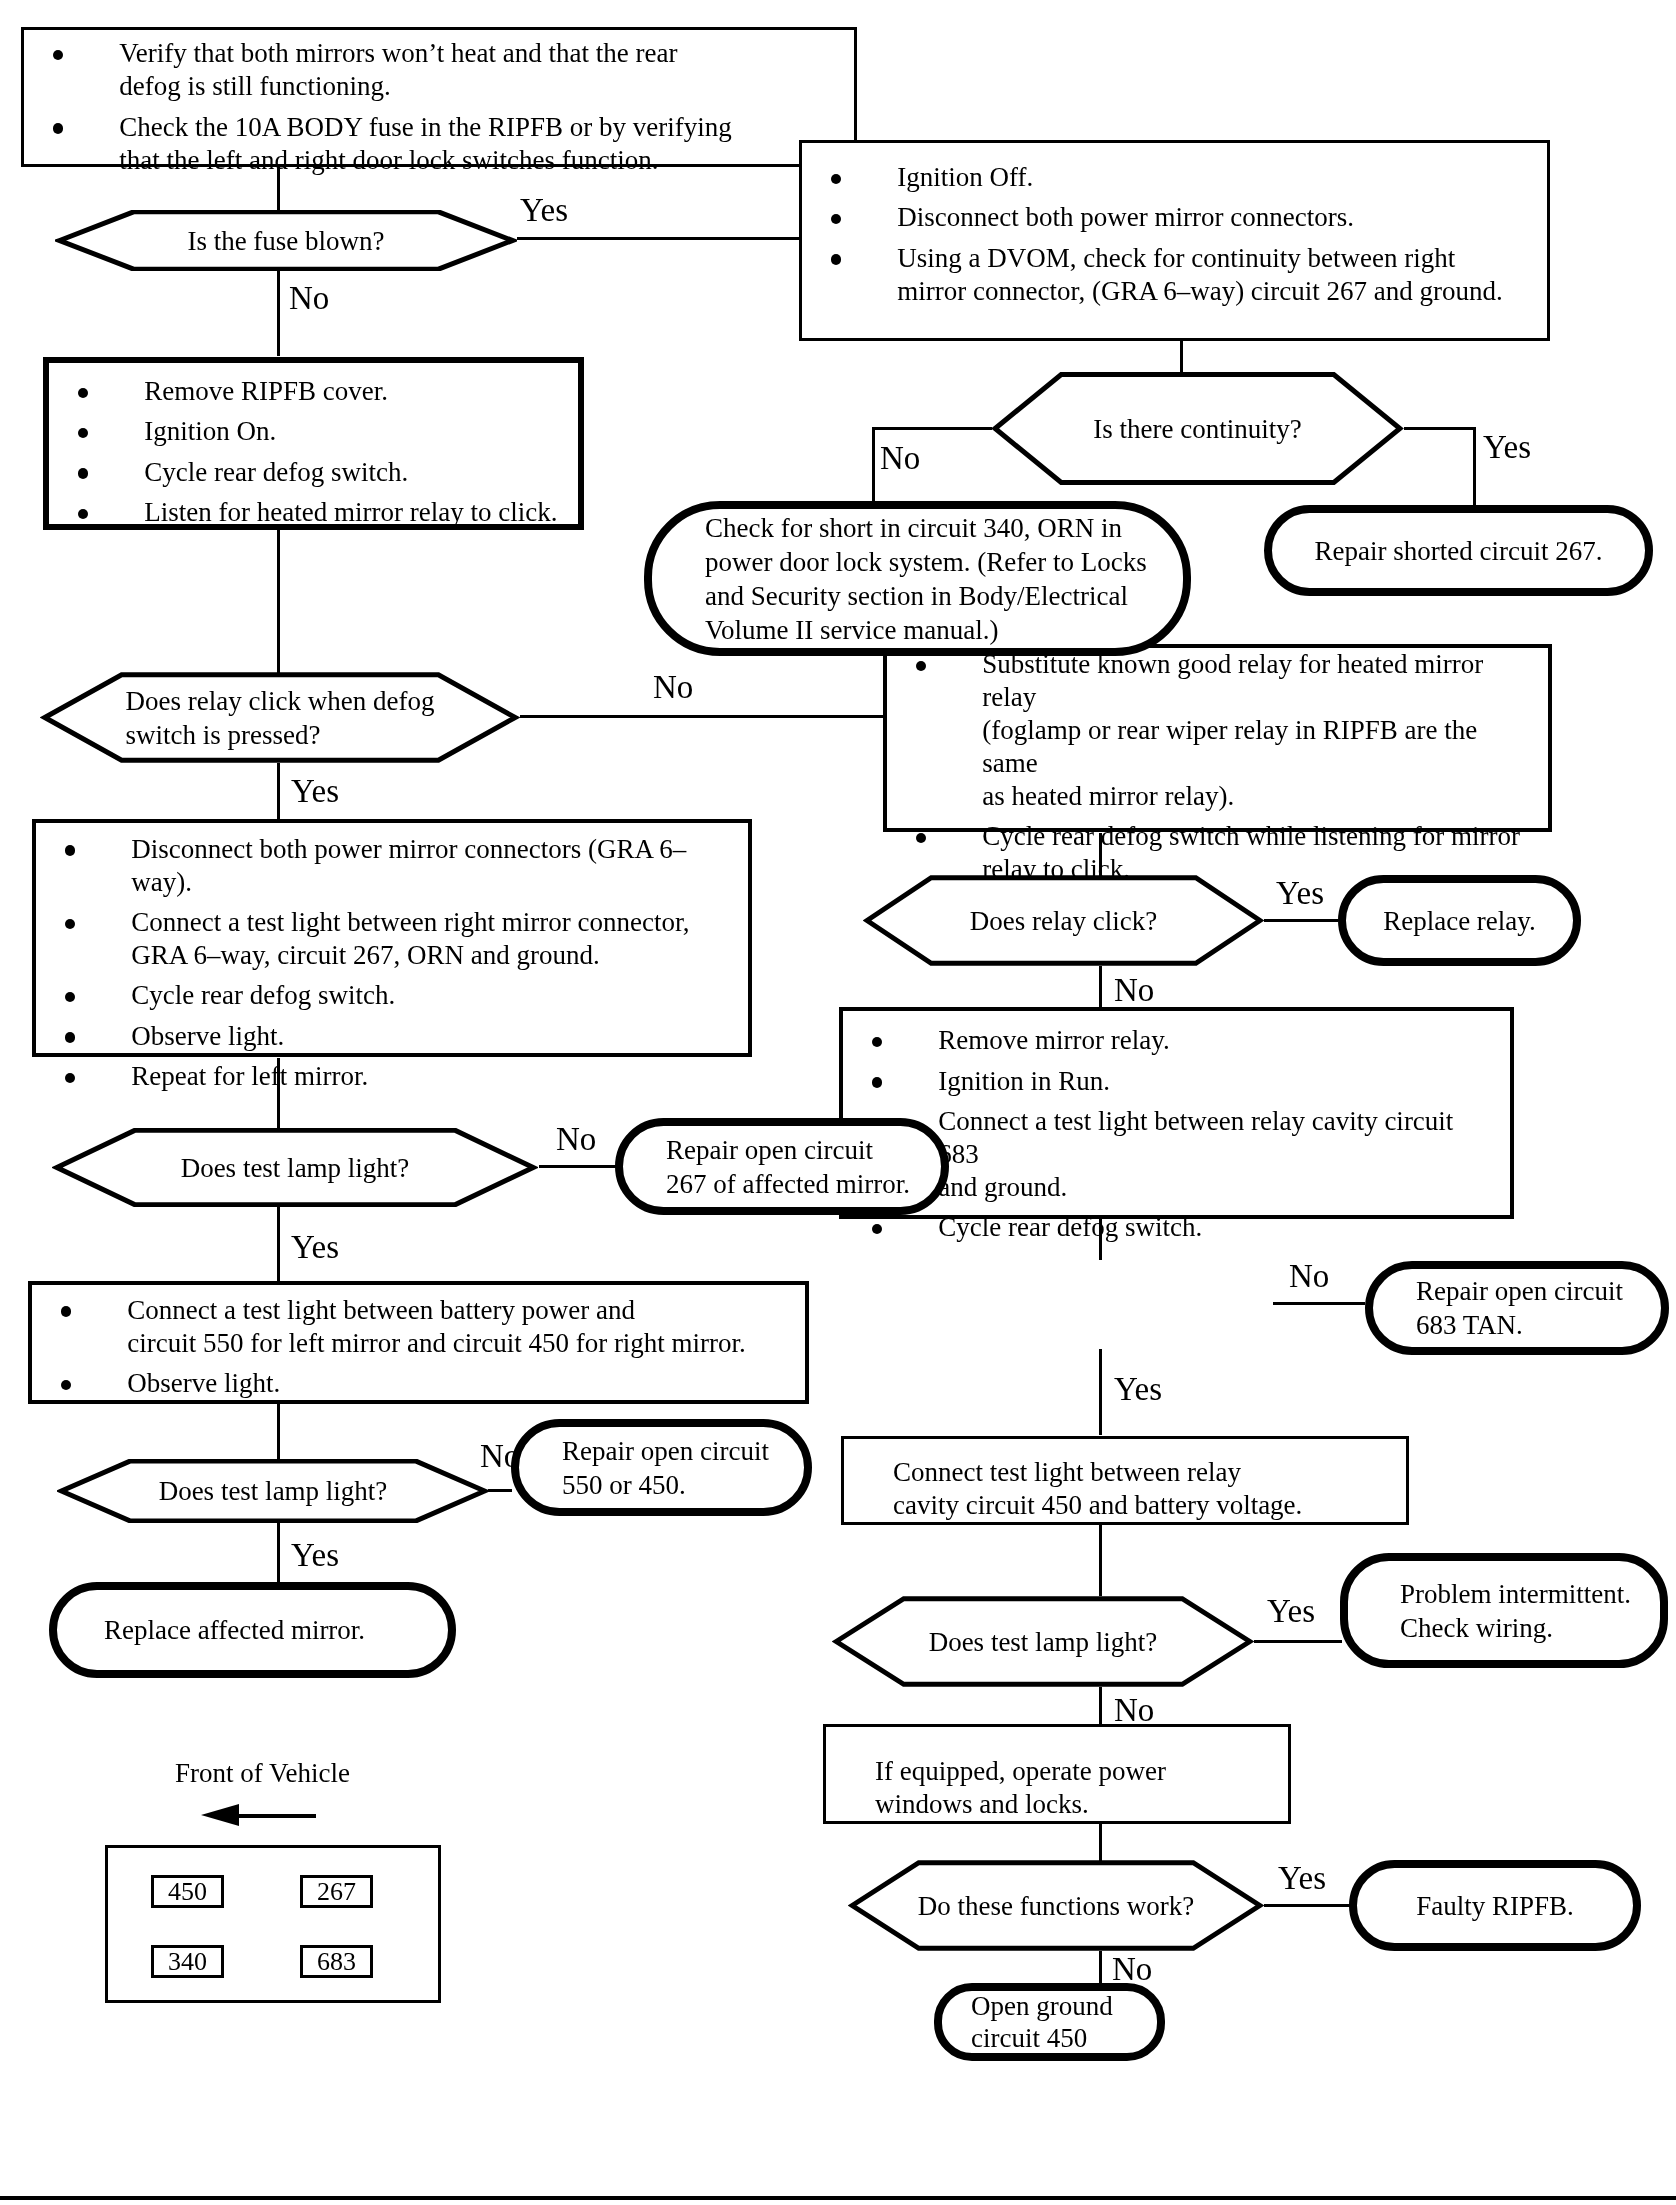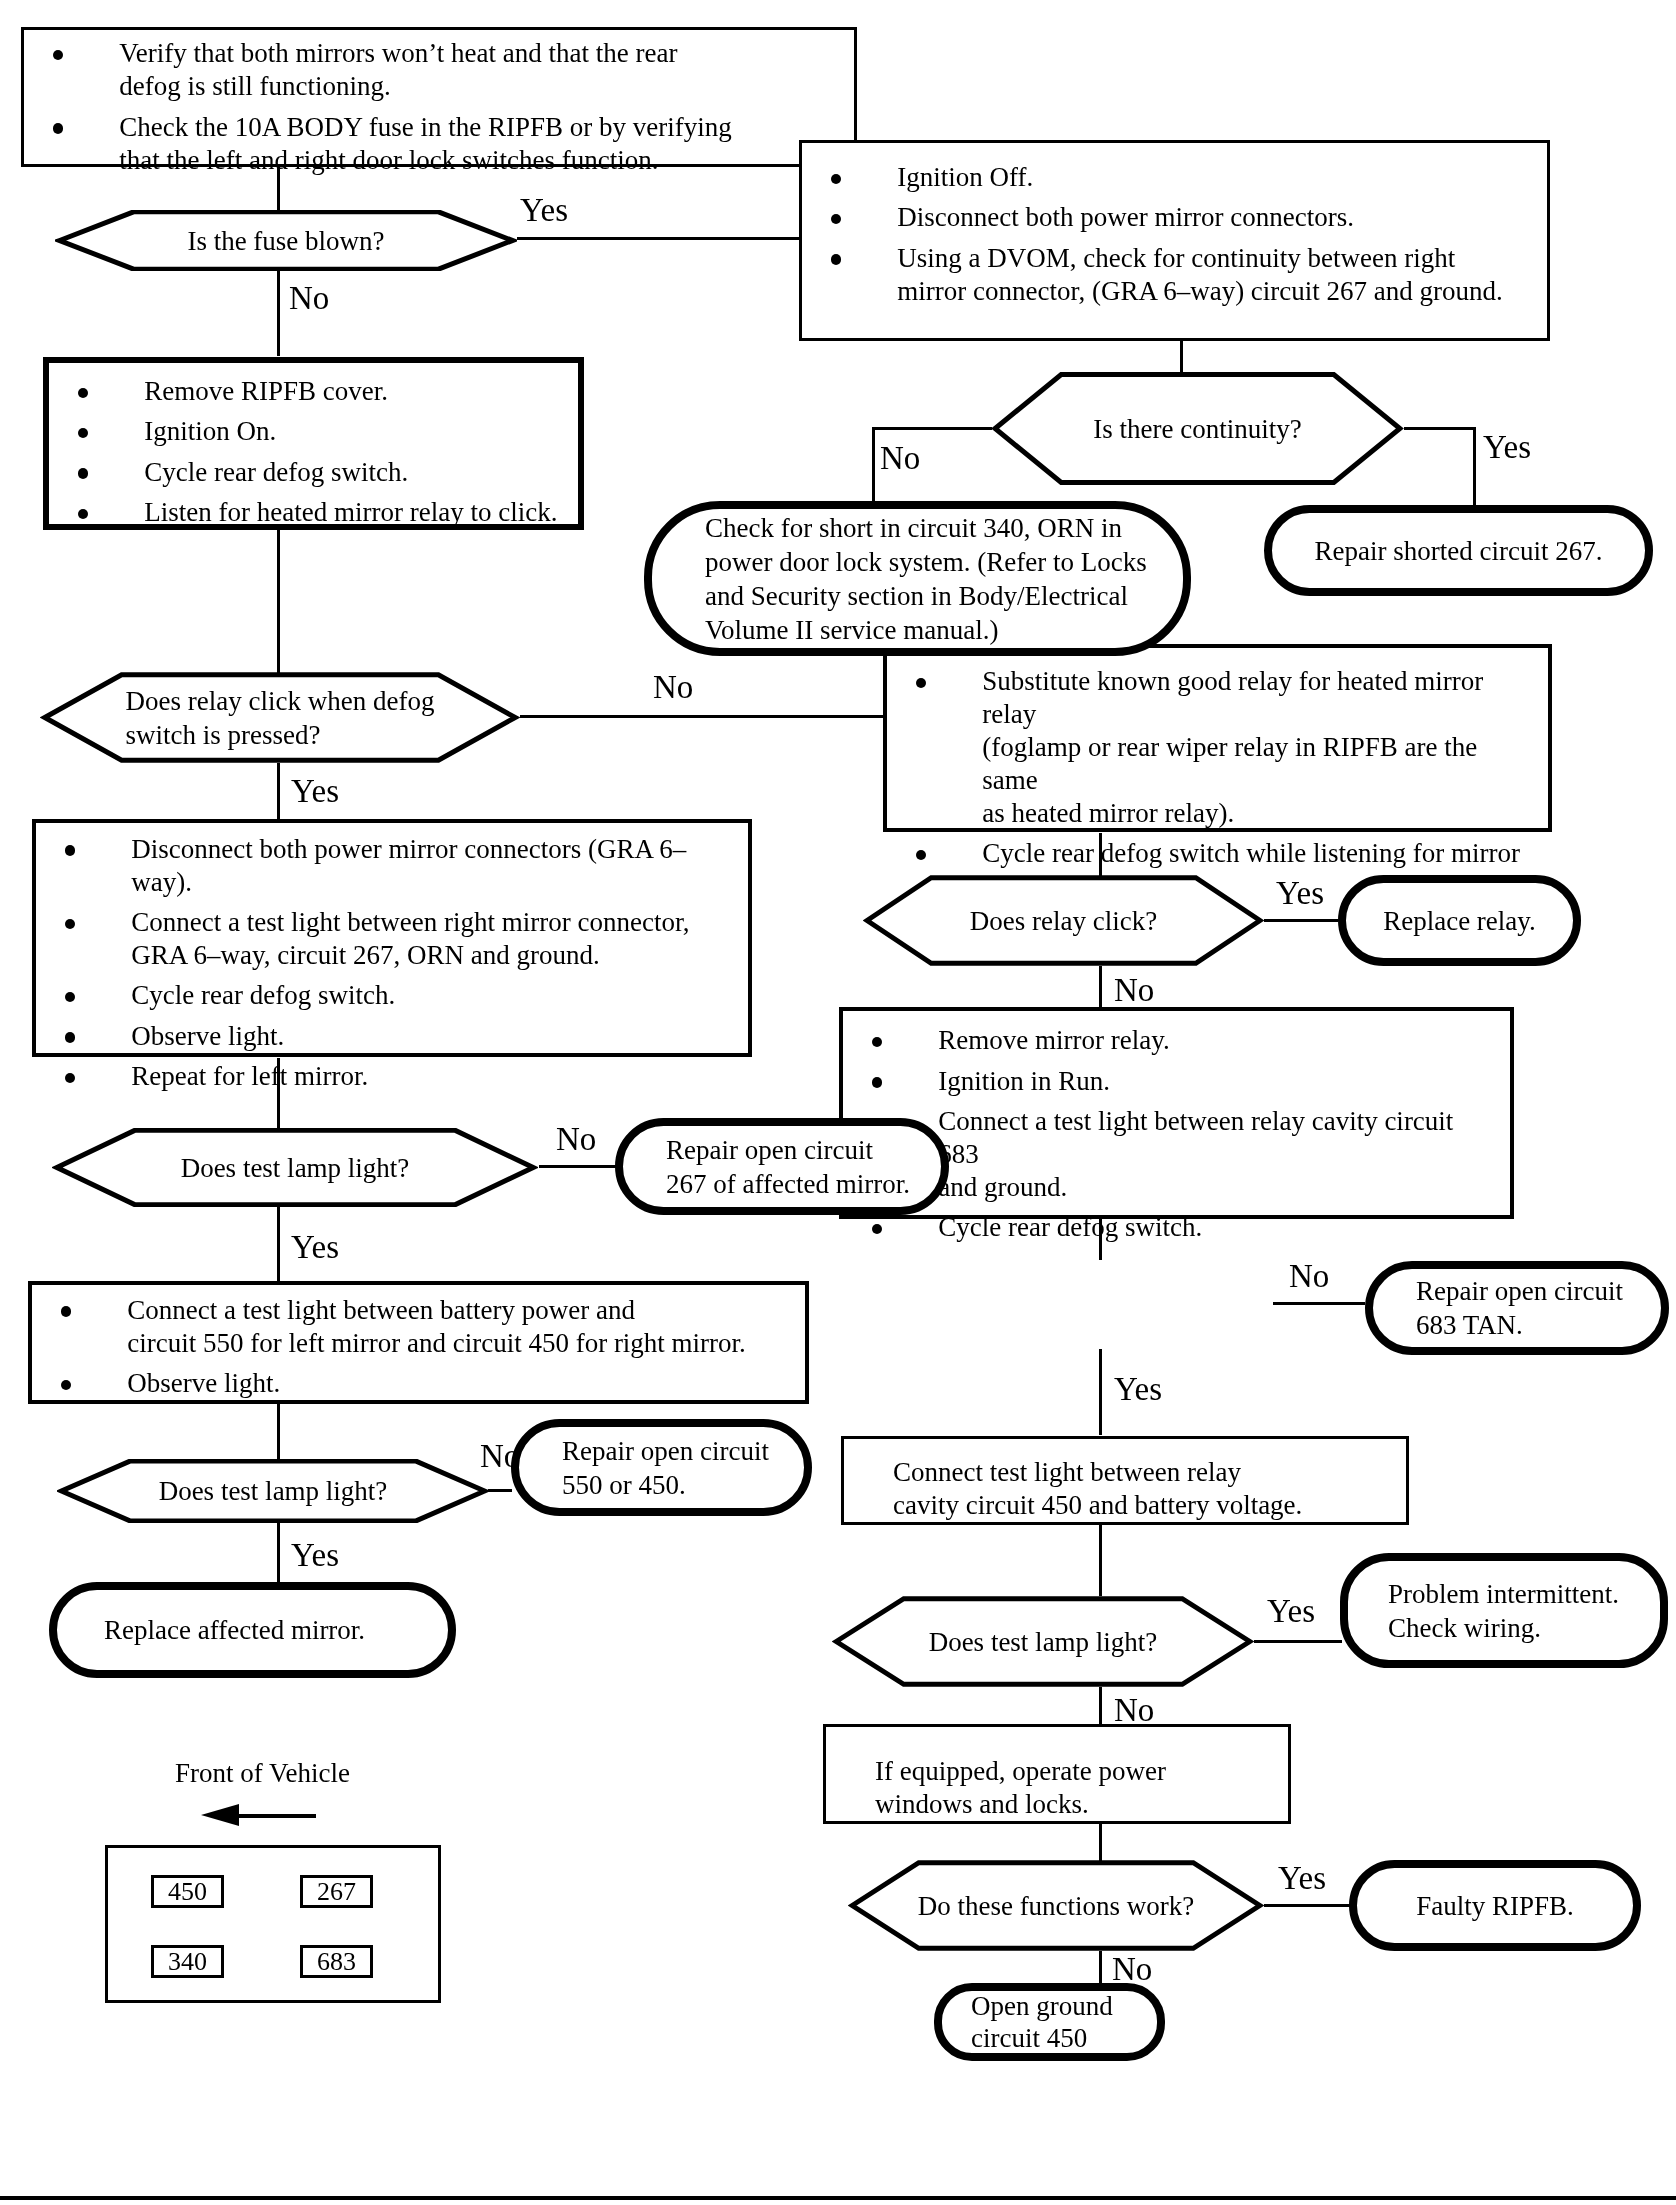--- a/index.html
+++ b/index.html
@@ -141,21 +141,21 @@
           <div class="bt">Cycle rear defog switch.</div>
         </div>
       <div class="bullet-row">
           <span class="dot"></span>
           <div class="bt">Listen for heated mirror relay to click.</div>
         </div>
     </div>
   </div>
 
   <div class="node process" style="left:883px;top:644px;width:669px;height:188px">
-    <div class="bullets" style="padding-top:17px">
+    <div class="bullets" style="padding-top:0">
       <div class="bullet-row">
           <span class="dot"></span>
           <div class="bt">Substitute known good relay for heated mirror relay
 (foglamp or rear wiper relay in RIPFB are the same
 as heated mirror relay).</div>
         </div>
       <div class="bullet-row">
           <span class="dot"></span>
           <div class="bt">Cycle rear defog switch while listening for mirror
 relay to click.</div>
@@ -317,21 +317,21 @@
     <div class="tl">Repair open circuit
 683 TAN.</div>
   </div>
 
   <div class="node terminal" style="left:511px;top:1419px;width:301px;height:97px">
     <div class="tl">Repair open circuit
 550 or 450.</div>
   </div>
 
   <div class="node terminal" style="left:1340px;top:1553px;width:328px;height:115px">
-    <div class="tl" style="padding-left:40px">Problem intermittent.
+    <div class="tl" style="padding-left:52px">Problem intermittent.
 Check wiring.</div>
   </div>
 
   <div class="node terminal" style="left:49px;top:1582px;width:407px;height:96px">
     <div class="tl" style="padding-left:47px">Replace affected mirror.</div>
   </div>
 
   <div class="node terminal t-center" style="left:1349px;top:1860px;width:292px;height:91px">
     <div class="tl">Faulty RIPFB.</div>
   </div>

